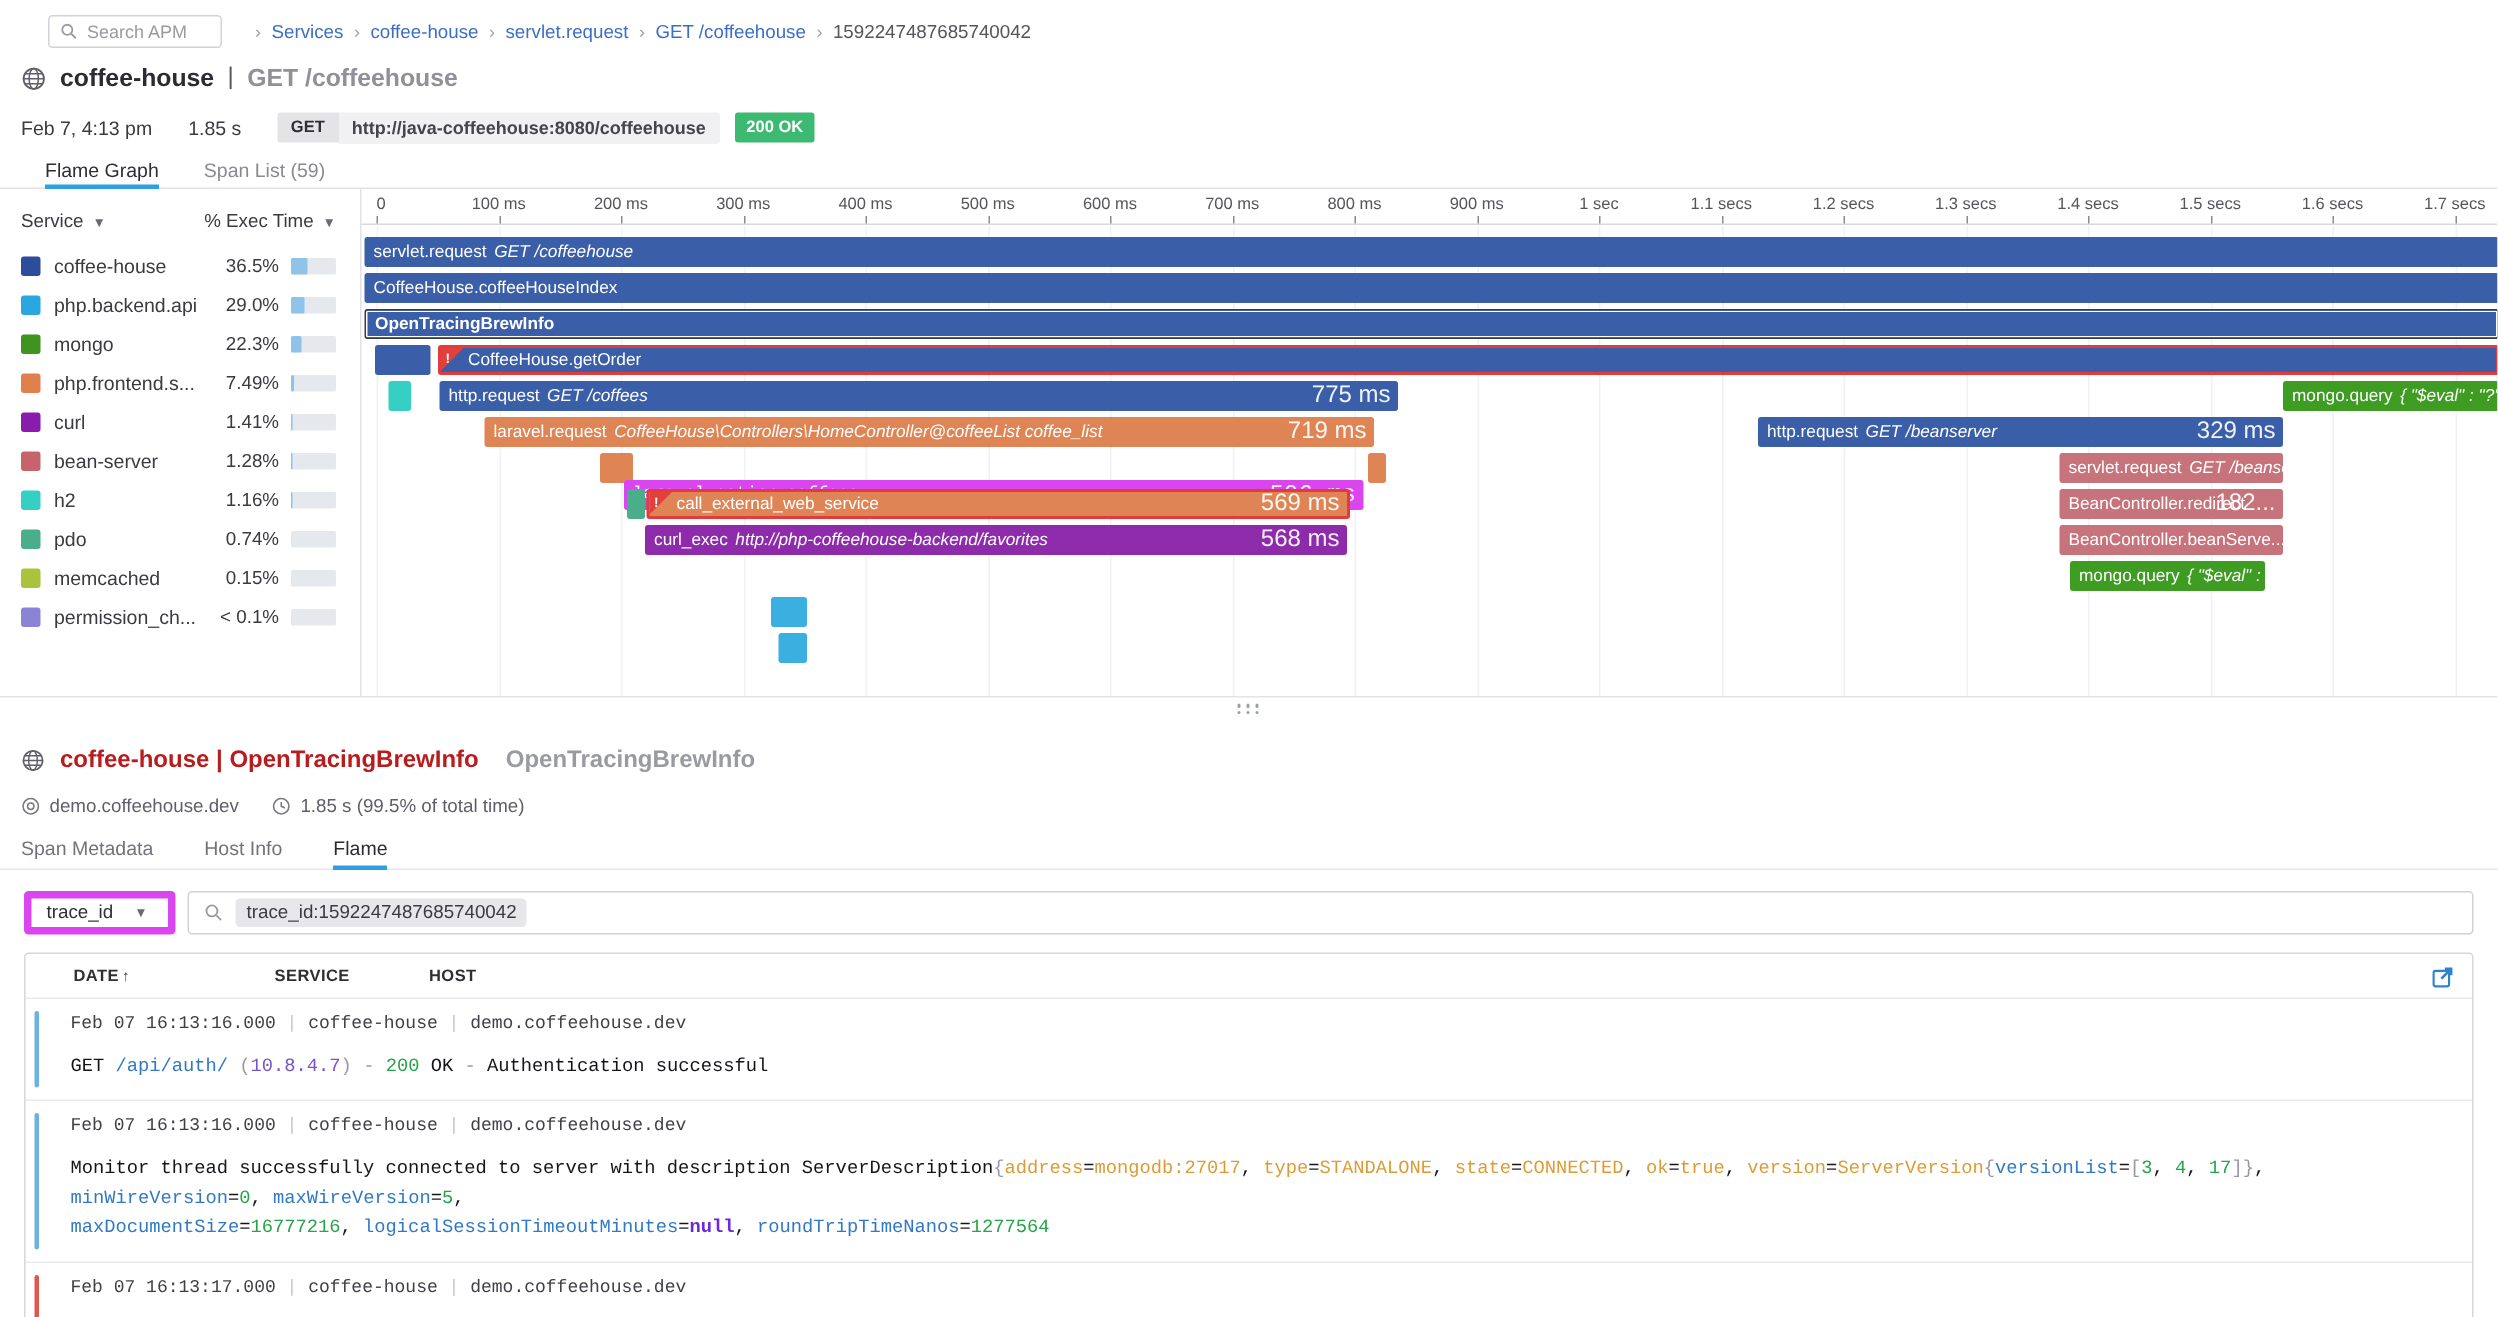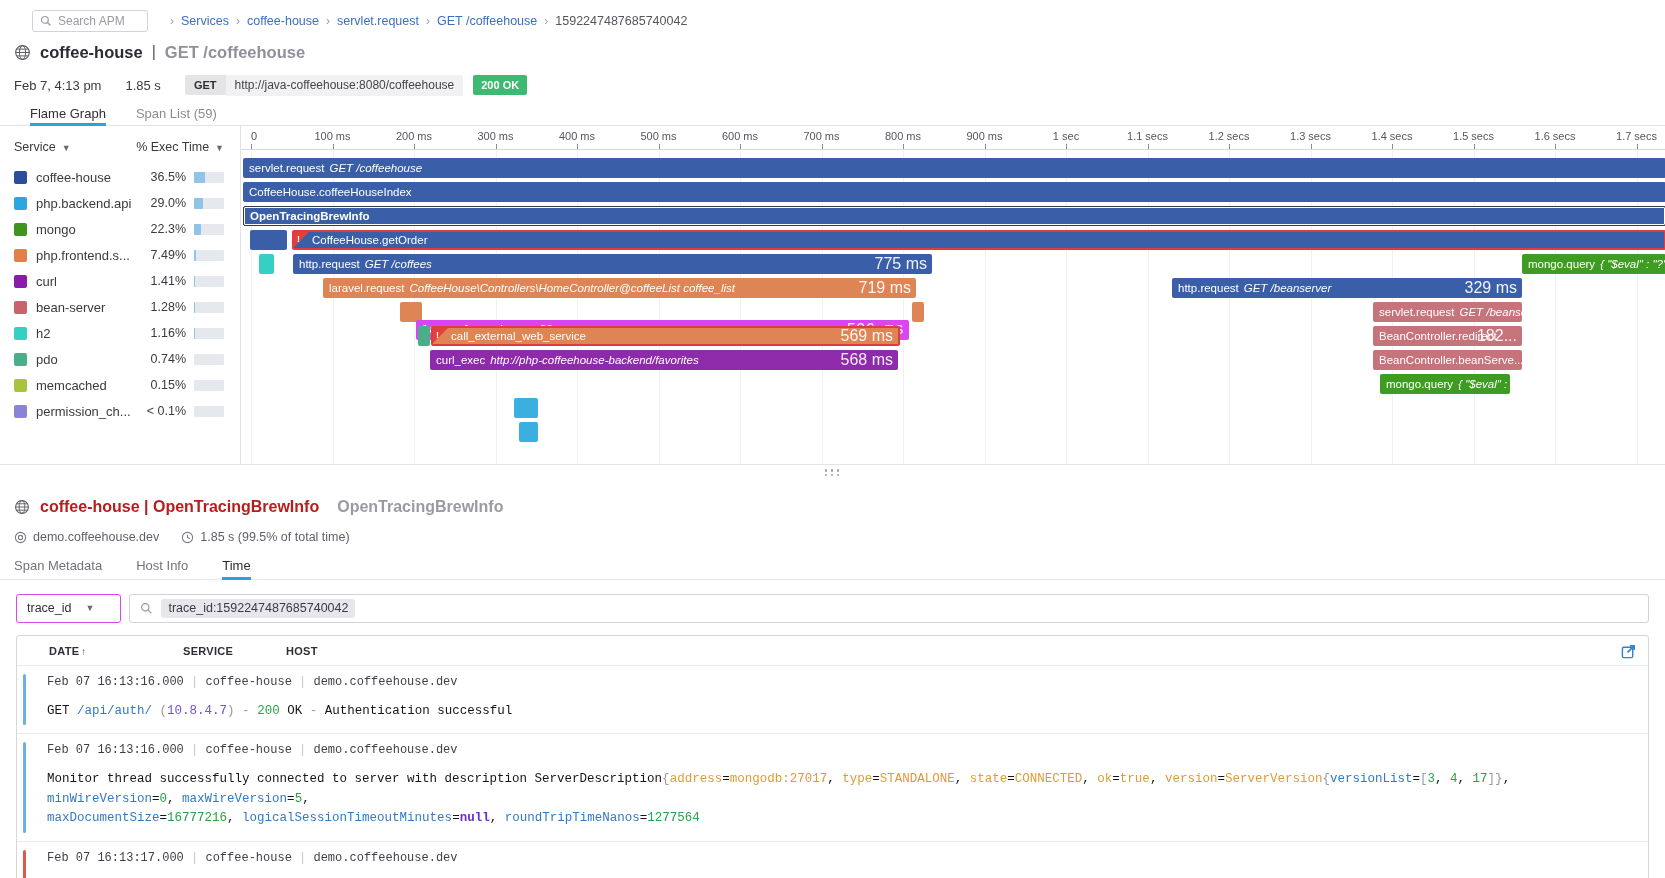--- a/index.html
+++ b/index.html
@@ -18,21 +18,21 @@
 
   
   .trace-title { display:flex; align-items:center; gap:9px; padding:8px 0 0 14px; height:32px; }
   .trace-title .svc { font-size:16.5px; font-weight:bold; color:#2b2b33; }
   .trace-title .bar-sep { color:#55555e; font-size:16px; font-weight:300; }
   .trace-title .res { font-size:16.5px; font-weight:bold; color:#90909a; }
   .trace-sub { display:flex; align-items:center; gap:10px; padding:10px 0 0 14px; height:32px; font-size:13px; color:#3a3a42; }
   .trace-sub .dur { margin-left:14px; margin-right:14px; }
   .chip-method { background:#e4e4e7; color:#2e2e36; font-weight:bold; font-size:11px;
     padding:4px 9px; border-radius:2px 0 0 2px; }
-  .chip-url { background:#f1f1f4; color:#44444c; font-size:12px; padding:3.5px 9px; border-radius:0 2px 2px 0; margin-left:-10px; }
+  .chip-url { background:#f1f1f4; color:#44444c; font-size:12px; padding:3.5px 9px; border-radius:0 2px 2px 0; margin-left:-10px;font-weight:bold; }
   .chip-status { background:#3dba71; color:#fff; font-weight:bold; font-size:11px; padding:4px 8px; border-radius:2px; }
 
   
   .main-tabs { display:flex; gap:30px; padding:10px 0 0 30px; border-bottom:1px solid #e2e2e6; height:30px; }
   .tab { font-size:13px; color:#8a8a93; padding-bottom:9px; position:relative; cursor:pointer; }
   .tab.active { color:#2e2e36; }
   .tab.active::after { content:""; position:absolute; left:0; right:0; bottom:-1px; height:3px; background:#2e9fe0; }
 
   
   .main { display:flex; height:338px; }
@@ -75,22 +75,22 @@
   .detail-head .t2 { font-size:16px; font-weight:bold; color:#9a9aa3; margin-left:8px; }
   .detail-meta { display:flex; align-items:center; gap:22px; padding:8px 0 0 14px; height:26px;
     font-size:12.5px; color:#5f5f69; }
   .detail-meta .m { display:flex; align-items:center; gap:6px; }
   .detail-tabs { display:flex; gap:34px; padding:12px 0 0 14px; border-bottom:1px solid #e6e6ea; height:34px; }
   .dtab { font-size:13px; color:#72727c; padding-bottom:10px; position:relative; cursor:pointer; }
   .dtab.active { color:#2b2b33; }
   .dtab.active::after { content:""; position:absolute; left:0; right:0; bottom:-1px; height:3px; background:#2e9fe0; }
 
   .filter-row { display:flex; align-items:center; gap:0; padding:13px 16px 0 16px; height:43px; }
-  .fselect { display:flex; align-items:center; gap:14px; border:1px solid #d946ef; border-radius:3px;
-    height:29px; padding:0 26px 0 10px; font-size:12.5px; color:#2e2e36; background:#fff; cursor:pointer; }
+  .fselect { display:flex; align-items:center; gap:14px; border:5px solid #d946ef; border-radius:3px;
+    height:29px; padding:0 14px 0 10px; font-size:12.5px; color:#2e2e36; background:#fff; cursor:pointer; }
   .fselect .caret { font-size:9px; color:#6a6a73; }
   .fsearch { flex:1; margin-left:8px; display:flex; align-items:center; gap:8px; border:1px solid #d2d2d8;
     border-radius:3px; height:29px; padding:0 10px; background:#fff; }
   .fchip { background:#e7e7eb; border-radius:3px; padding:2.5px 7px; font-size:12.5px; color:#3a3a42; }
 
   
   .log-table { margin:12px 16px 0 16px; border:1px solid #d6d6dc; border-radius:3px; position:relative; }
   .lt-head { display:flex; align-items:center; padding:9px 0 8px 32px; font-size:11px; font-weight:bold;
     color:#2e2e36; letter-spacing:.3px; position:relative; }
   .lt-head .h-date { width:134px; }
@@ -379,21 +379,21 @@
           <circle cx="8" cy="8" r="6.3" fill="none" stroke="#7a7a84" stroke-width="1.3"></circle>
           <polyline points="8,4.5 8,8 11,9.5" fill="none" stroke="#7a7a84" stroke-width="1.3"></polyline>
         </svg>
     </span>
     <span>1.85 s (99.5% of total time)</span>
   </span>
 </div>
 <div class="detail-tabs">
   <div class="dtab">Span Metadata</div>
   <div class="dtab">Host Info</div>
-  <div class="dtab active">Time</div>
+  <div class="dtab active">Flame</div>
 </div>
 
 <div class="filter-row">
   <div class="fselect">
     <span>trace_id</span>
     <span class="caret">▼</span>
   </div>
   <div class="fsearch">
     <span class="icon">
       <svg width="13" height="13" viewBox="0 0 16 16">

